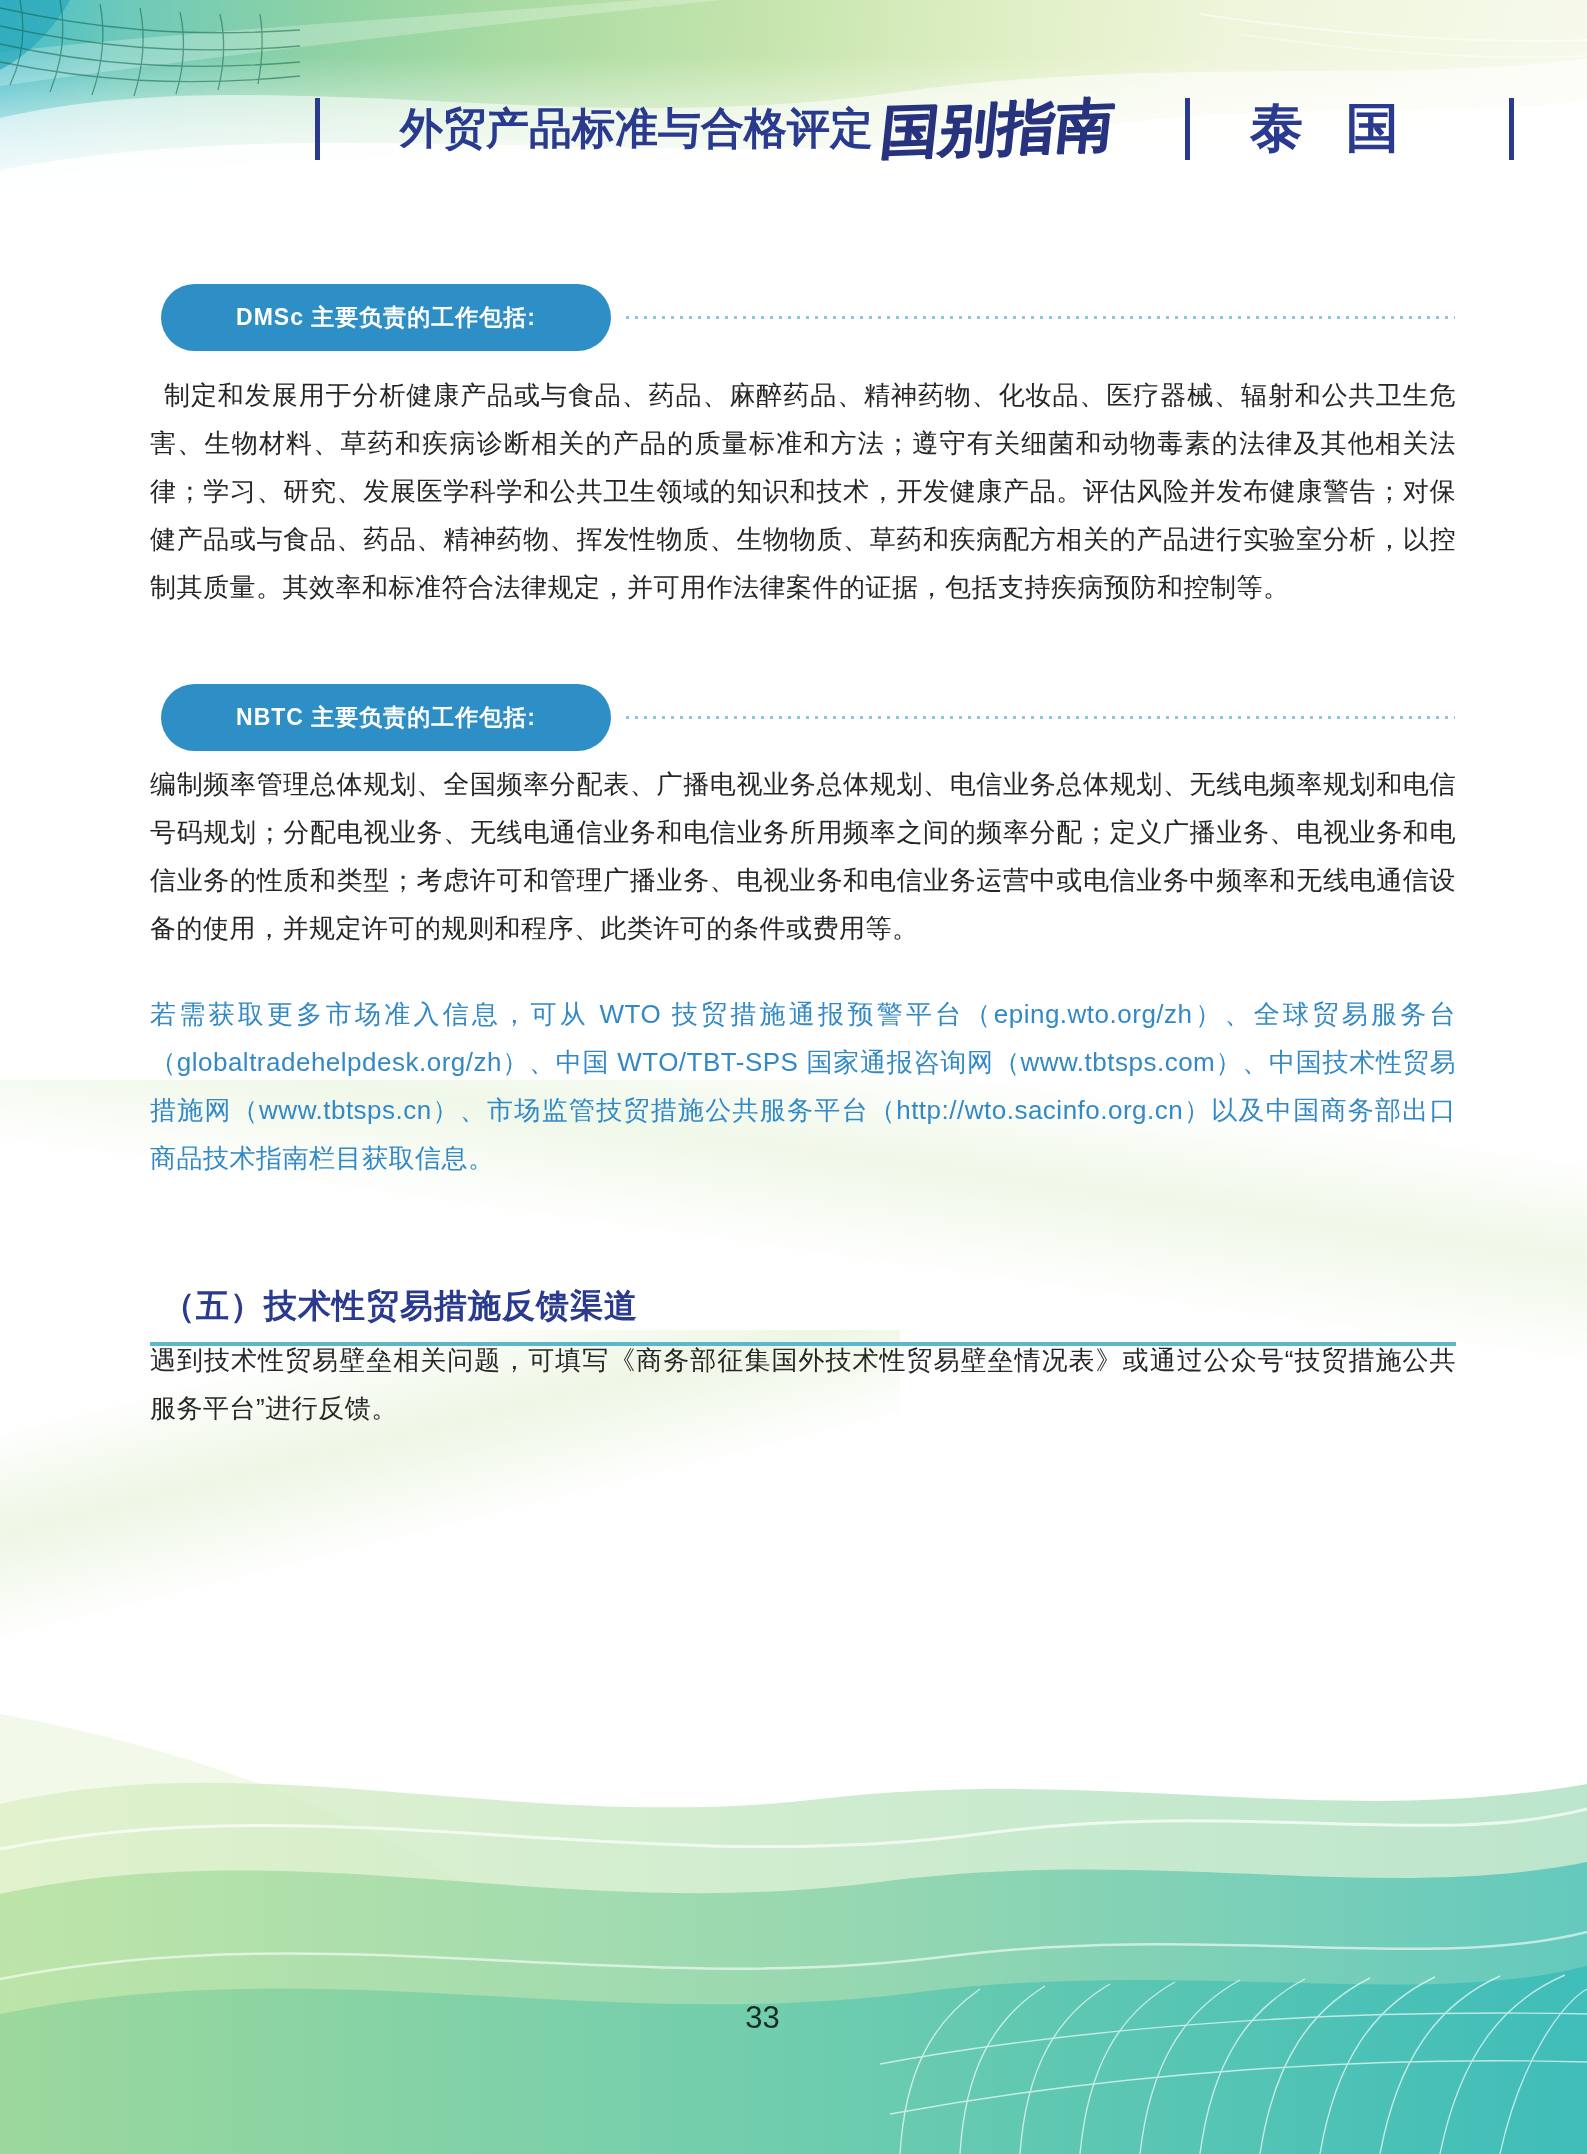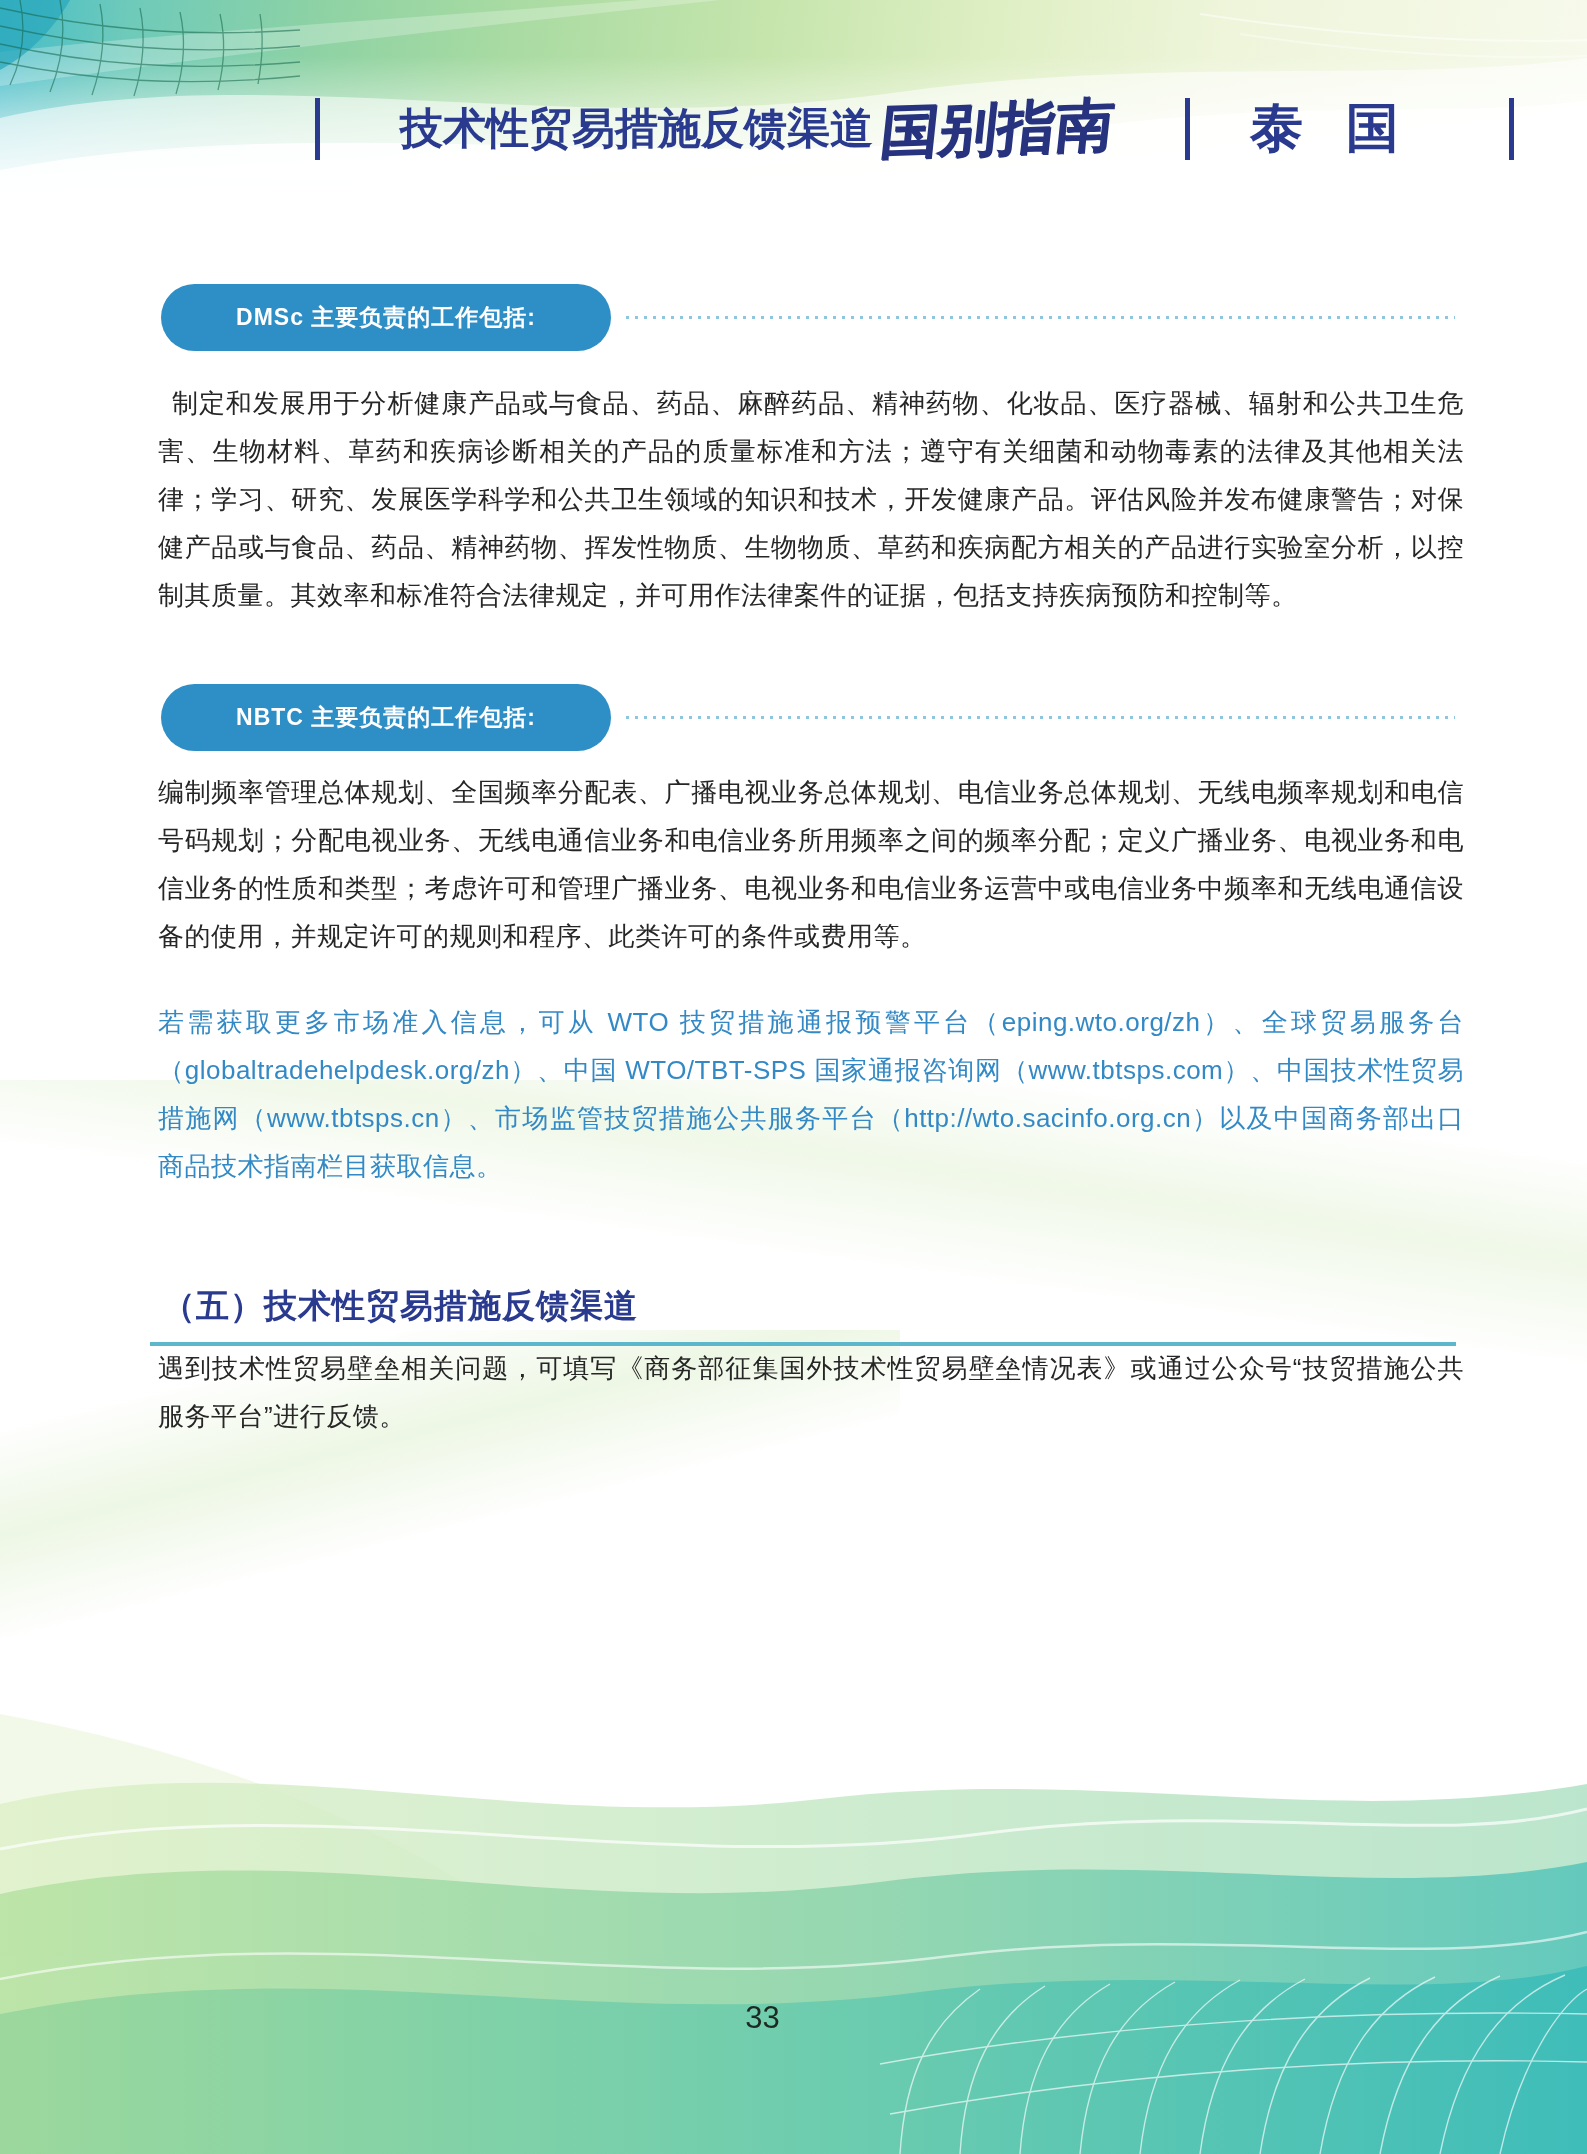--- a/index.html
+++ b/index.html
@@ -49,21 +49,21 @@
     display:flex; align-items:center; justify-content:center; flex:0 0 auto;
     letter-spacing:1px;
   }
   .leader {
     flex:1; height:5px; margin-left:12px;
     background-image:radial-gradient(circle, #8ec6e0 1.7px, transparent 1.9px);
     background-size:9px 5px; background-repeat:repeat-x; background-position:0 center;
   }
   
   .body-p {
-    position:absolute; left:150px; width:1306px; z-index:2; margin:8px;
+    position:absolute; left:150px; width:1306px; z-index:2; margin:0;
     font-size:26px; line-height:48px; text-align:justify; text-justify:inter-ideograph;
     color:#262626; letter-spacing:.5px;
   }
   .p-dmsc { top:371px; text-indent:14px; }
   .p-nbtc { top:760px; }
   .p-blue { top:990px; color:#3389c5; }
   .p-feedback { top:1336px; }
   
   .sub-heading {
     position:absolute; top:1272px; left:150px; z-index:2; margin:12px;
@@ -114,21 +114,21 @@
         <path d="M140,8 C146,36 143,68 134,96"></path>
         <path d="M180,12 C186,38 184,68 176,94"></path>
         <path d="M220,14 C226,40 224,66 218,90"></path>
         <path d="M260,14 C264,38 262,62 258,84"></path>
       </g>
     </svg>
   </div>
 
   <div class="header">
     <span class="vbar"></span>
-    <span class="page-title">技术性贸易措施反馈渠道</span>
+    <span class="page-title">外贸产品标准与合格评定</span>
     <span class="calli">国别指南</span>
     <span class="vbar vbar2"></span>
     <span class="country">泰 国</span>
     <span class="vbar vbar3"></span>
   </div>
 
   <div class="mid-wave1"></div>
   <div class="mid-wave2"></div>
 
   <div class="pill-row r1">

